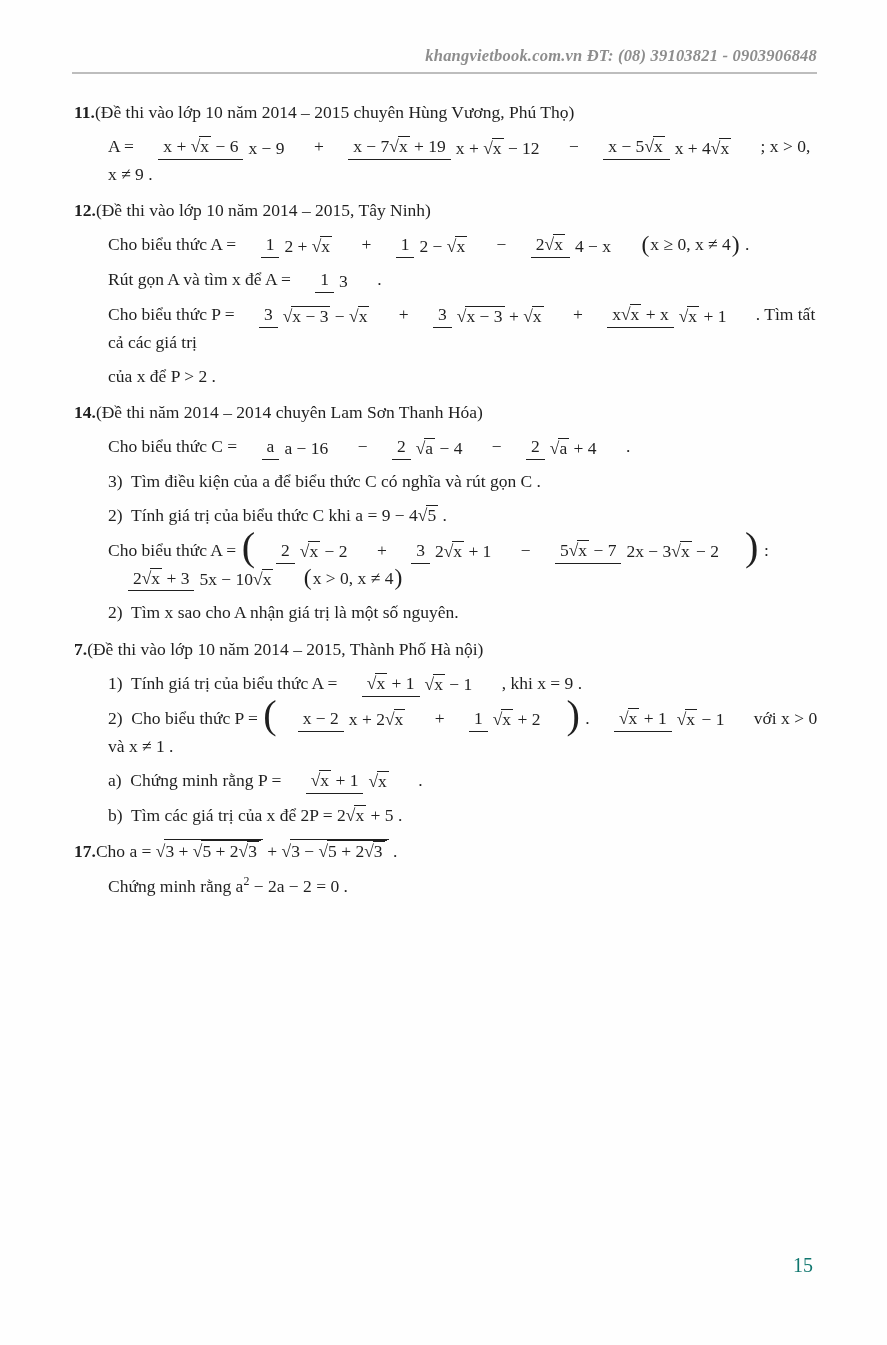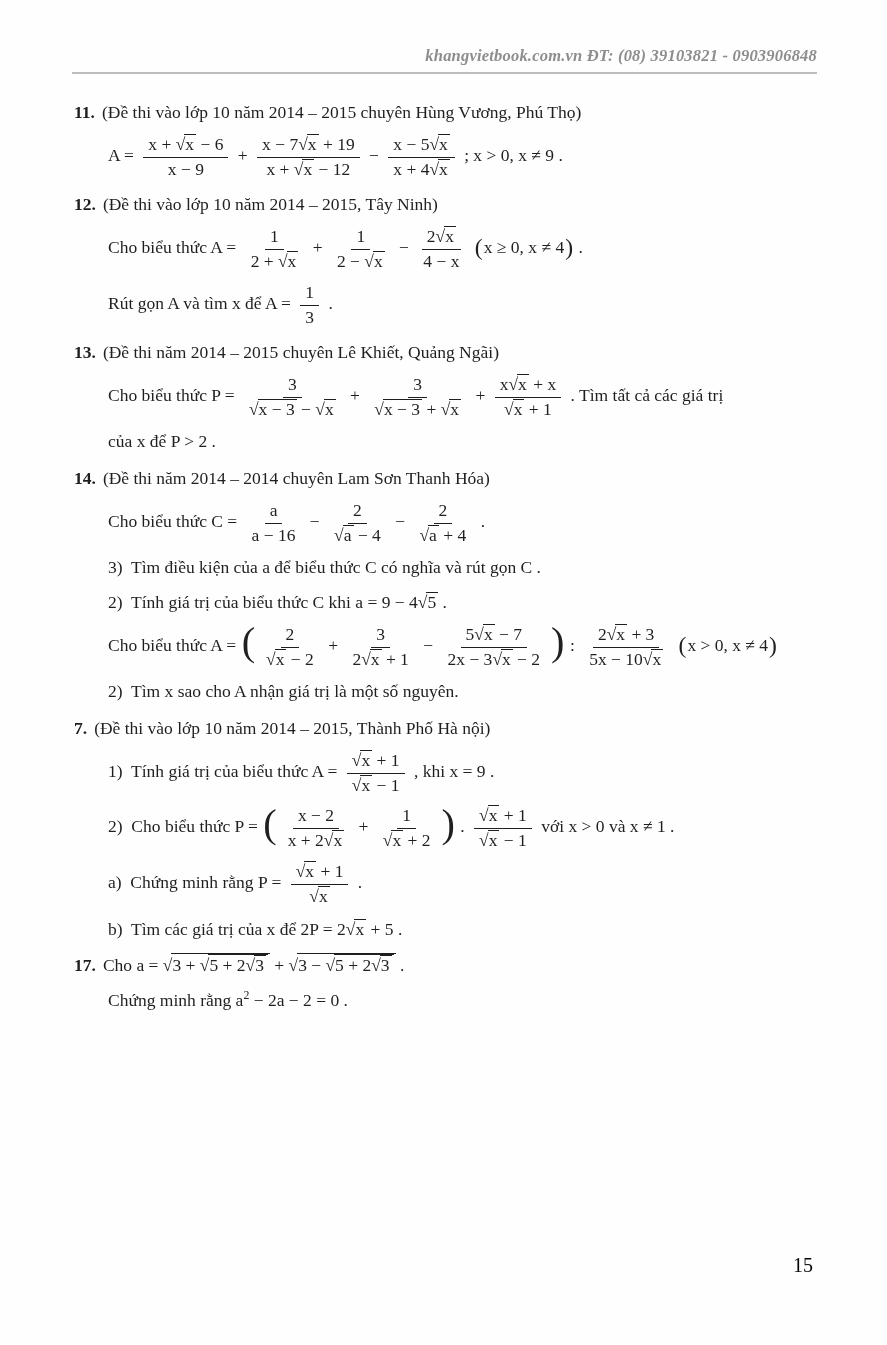--- a/index.html
+++ b/index.html
@@ -35,32 +35,32 @@
   .content {
     position: absolute;
     top: 90px;
     left: 74px;
     right: 66px;
     font-size: 17.5px;
     line-height: 1.55;
   }
   .problem { margin-bottom: 3px; }
   .phead { margin: 9px 0 2px; }
-  .pnum { font-weight: bold; margin-right: 7px; }
+  .pnum { font-weight: bold; }
   .ptitle { }
   .pline { margin: 7px 0; padding-left: 34px; }
 
   
   .mtext { white-space: pre-wrap; }
   .frac {
     display: inline-flex;
-    flex-direction: column;
+    flex-direction: row;
     align-items: center;
     vertical-align: middle;
-    margin: 1px 5px;
+    margin: 1px 20px;
     line-height: 1.25;
   }
   .frac > .num {
     padding: 0 5px 1px;
     border-bottom: 1.4px solid currentColor;
   }
   .frac > .den { padding: 1px 5px 0; }
   .sqrt { white-space: nowrap; }
   .sqrt > .rad { display: inline; }
   .sqrt > .radicand {
@@ -81,21 +81,21 @@
     font-size: 1.35em;
     line-height: 0;
     vertical-align: -0.07em;
     padding: 0 1px;
   }
   sup.msup { font-size: 0.68em; }
   .page-number {
     position: absolute;
     right: 74px;
     bottom: 68px;
-    color: #000000;
+    color: #0f766e;
     font-size: 20px;
   }
 </style>
 </head>
 <body>
 
 <div class="page">
   <div class="page-header">
     <div class="header-text">khangvietbook.com.vn ĐT: (08) 39103821 - 0903906848</div>
     <div class="header-rule"></div>
@@ -125,21 +125,20 @@
           </span><span class="mtext"> − </span><span class="frac">
             <span class="num"><span class="mtext">2</span><span class="sqrt"><span class="rad">√</span><span class="radicand"><span class="mtext">x</span></span></span></span>
             <span class="den"><span class="mtext">4 − x</span></span>
           </span><span class="mtext"> </span><span class="medp">(</span><span class="mtext">x ≥ 0, x ≠ 4</span><span class="medp">)</span><span class="mtext"> .</span></div>
         <div class="pline"><span class="mtext">Rút gọn A và tìm x để A = </span><span class="frac">
             <span class="num"><span class="mtext">1</span></span>
             <span class="den"><span class="mtext">3</span></span>
           </span><span class="mtext"> .</span></div>
       </div>
       <div class="problem">
-        <div class="phead"><span class="pnum">13.</span><span class="ptitle"><span class="mtext">(Đề thi năm 2014 – 2015 chuyên Lê Khiết, Quảng Ngãi)</span></span></div>
         <div class="pline"><span class="mtext">Cho biểu thức P = </span><span class="frac">
             <span class="num"><span class="mtext">3</span></span>
             <span class="den"><span class="sqrt"><span class="rad">√</span><span class="radicand"><span class="mtext">x − 3</span></span></span><span class="mtext"> − </span><span class="sqrt"><span class="rad">√</span><span class="radicand"><span class="mtext">x</span></span></span></span>
           </span><span class="mtext"> + </span><span class="frac">
             <span class="num"><span class="mtext">3</span></span>
             <span class="den"><span class="sqrt"><span class="rad">√</span><span class="radicand"><span class="mtext">x − 3</span></span></span><span class="mtext"> + </span><span class="sqrt"><span class="rad">√</span><span class="radicand"><span class="mtext">x</span></span></span></span>
           </span><span class="mtext"> + </span><span class="frac">
             <span class="num"><span class="mtext">x</span><span class="sqrt"><span class="rad">√</span><span class="radicand"><span class="mtext">x</span></span></span><span class="mtext"> + x</span></span>
             <span class="den"><span class="sqrt"><span class="rad">√</span><span class="radicand"><span class="mtext">x</span></span></span><span class="mtext"> + 1</span></span>
           </span><span class="mtext"> . Tìm tất cả các giá trị</span></div>

